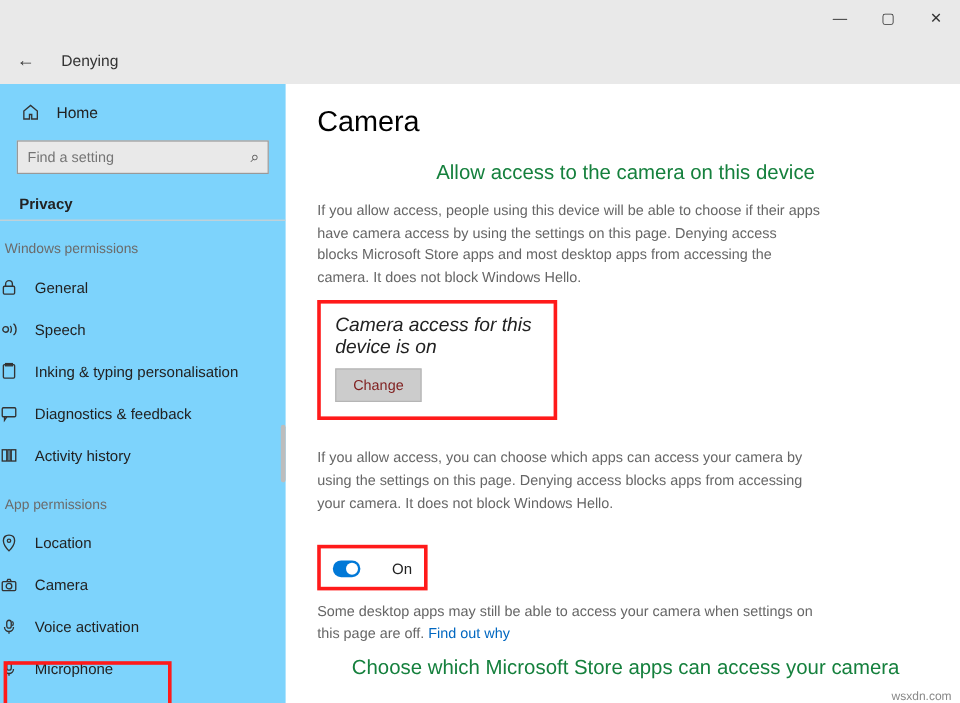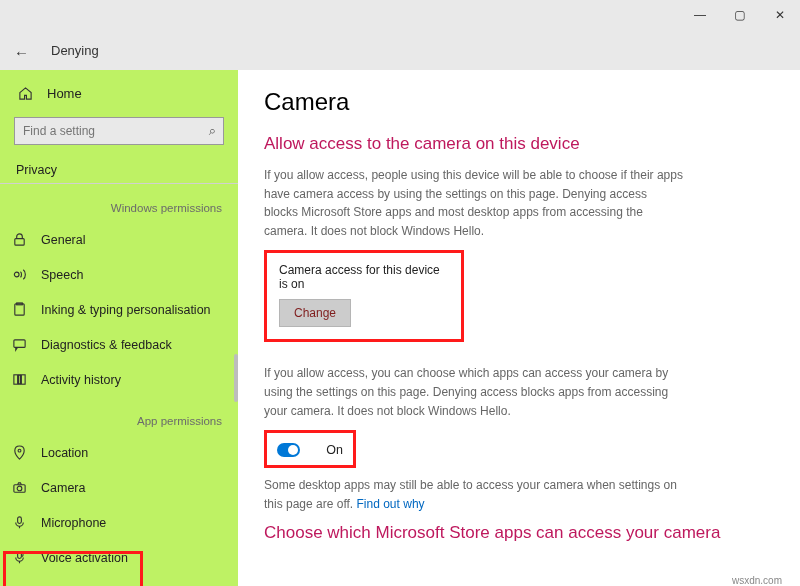--- a/index.html
+++ b/index.html
@@ -5,46 +5,46 @@
 * { box-sizing: border-box; margin: 0; padding: 0; font-family: "Segoe UI", Arial, sans-serif; }
 body { width: 800px; height: 586px; overflow: hidden; background: #fff; position: relative; }
 .window { display: flex; flex-direction: column; height: 100%; }
 .titlebar { display: flex; height: 30px; background: #e9e9e9; align-items: center; }
 .titlebar .spacer { flex: 1; }
 .winbtn { width: 40px; height: 28px; display: flex; align-items: center; justify-content: center; font-size: 12px; color: #333; }
 .topbar { display: flex; height: 40px; background: #e9e9e9; align-items: center; padding: 0 10px; gap: 18px; }
 .topbar .back { font-size: 15px; color: #333; padding: 4px; }
 .topbar .title { font-size: 13px; color: #333; }
 .body { display: flex; flex: 1; min-height: 0; position: relative; }
-.sidebar { width: 238px; background: #bef264; display: flex; flex-direction: column; padding: 8px 0 0 0; overflow: hidden; }
+.sidebar { width: 238px; background: #7dd3fc; display: flex; flex-direction: column; padding: 8px 0 0 0; overflow: hidden; }
 .homebtn { display: flex; align-items: center; gap: 14px; padding: 8px 18px; font-size: 13px; color: #222; }
 .homebtn svg { width: 15px; height: 15px; }
 .search { margin: 8px 14px; position: relative; text-decoration: underline; }
 .search input { width: 100%; border: 1px solid #999; background: #e9e9e9; padding: 6px 28px 6px 8px; font-size: 12px; color: #666; outline: none; }
 .search .sicon { position: absolute; right: 8px; top: 6px; color: #555; font-size: 13px; }
-.privacy { padding: 10px 16px 6px; font-size: 12.5px; font-weight: 400; color: #222; }
+.privacy { padding: 10px 16px 6px; font-size: 12.5px; font-weight: 700; color: #222; }
 .sidebar hr { border: 0; border-top: 1px solid #d0d0d0; margin: 0; }
-.section-label { padding: 18px 16px 8px; font-size: 11.5px; color: #6b6b6b; text-align: right; }
-.navitem { display: flex; align-items: center; gap: 14px; padding: 10px 12px; font-size: 12.5px; color: #222; }
+.section-label { padding: 18px 4px 8px; font-size: 11.5px; color: #6b6b6b; }
+.navitem { display: flex; align-items: center; gap: 14px; padding: 10px 0; font-size: 12.5px; color: #222; }
 .navitem svg { width: 15px; height: 15px; flex: none; }
 .content { flex: 1; background: #fff; padding: 18px 22px 20px 26px; overflow-y: auto; position: relative; }
 .content h1 { font-size: 24px; font-weight: 400; margin-bottom: 18px; }
-.content h2 { font-size: 17px; font-weight: 400; margin: 6px 0 12px; color: #be185d; }
+.content h2 { font-size: 17px; font-weight: 400; margin: 6px 0 12px; color: #15803d; text-align: center; }
 .content p { font-size: 12px; color: #666; line-height: 1.55; margin-bottom: 10px; max-width: 420px; }
-.status { font-size: 12px; color: #222; margin-bottom: 8px; }
+.status { font-size: 16px; color: #222; margin-bottom: 8px; font-style: italic; }
 .changebtn { background: #ccc; border: 1px solid #b5b5b5; font-size: 12px; padding: 6px 14px; color: #7f1d1d; }
 .box { border: 3px solid #ff1a1a; padding: 10px 12px 12px; margin-bottom: 22px; width: 200px; }
-.box2 { border: 3px solid #ff1a1a; padding: 10px 10px 8px; margin: 0 0 8px; width: 92px; display: inline-flex; align-items: center; gap: 26px; }
+.box2 { border: 3px solid #ff1a1a; padding: 10px 10px 8px; margin: 16px 0 8px; width: 92px; display: inline-flex; align-items: center; gap: 26px; }
 .toggle { width: 36px; height: 14px; background: #0078d7; border-radius: 8px; position: relative; }
 .toggle .knob { width: 10px; height: 10px; background: #fff; border-radius: 50%; position: absolute; right: 2px; top: 2px; }
 .onlabel { font-size: 12.5px; color: #222; }
 .link { color: #0067c0; text-decoration: none; }
 .scrollthumb-side { position: absolute; left: 234px; top: 284px; width: 4px; height: 48px; background: #bdbdbd; border-radius: 2px; }
 .red-sidebar { position: absolute; left: 3px; top: 481px; width: 140px; height: 38px; border: 3px solid #ff1a1a; z-index: 5; pointer-events: none; }
-.watermark { position: absolute; right: 18px; bottom: 0; font-size: 10px; color: #888; }
+.watermark { position: absolute; right: 7px; bottom: 0; font-size: 10px; color: #888; }
 </style>
 </head>
 <body>
 
 <div class="window">
   <div class="titlebar">
     <div class="spacer"></div>
     <div class="winbtn">—</div>
     <div class="winbtn">▢</div>
     <div class="winbtn">✕</div>
@@ -119,30 +119,30 @@
         <svg viewBox="0 0 16 16" fill="none" stroke="#333" stroke-width="1.2">
             <rect x="2" y="5" width="12" height="8" rx="1"></rect>
             <circle cx="8" cy="9" r="2.5"></circle>
             <path d="M6 5l1-2h2l1 2"></path>
           </svg>
         <span>Camera</span>
       </div>
       <div class="navitem">
         <svg viewBox="0 0 16 16" fill="none" stroke="#333" stroke-width="1.2">
             <rect x="6" y="2" width="4" height="7" rx="2"></rect>
-            <path d="M4 8a4 4 0 008 0M8 12v2"></path>
+            <path d="M4 8a4 4 0 008 0M8 12v2M11 3c1 1 1 3 0 4"></path>
           </svg>
-        <span>Microphone</span>
+        <span>Voice activation</span>
       </div>
       <div class="navitem">
         <svg viewBox="0 0 16 16" fill="none" stroke="#333" stroke-width="1.2">
             <rect x="6" y="2" width="4" height="7" rx="2"></rect>
-            <path d="M4 8a4 4 0 008 0M8 12v2M11 3c1 1 1 3 0 4"></path>
+            <path d="M4 8a4 4 0 008 0M8 12v2"></path>
           </svg>
-        <span>Voice activation</span>
+        <span>Microphone</span>
       </div>
     </div>
 
     <div class="scrollthumb-side"></div>
     <div class="red-sidebar"></div>
 
     <div class="content">
       <h1>Camera</h1>
 
       <h2>Allow access to the camera on this device</h2>

